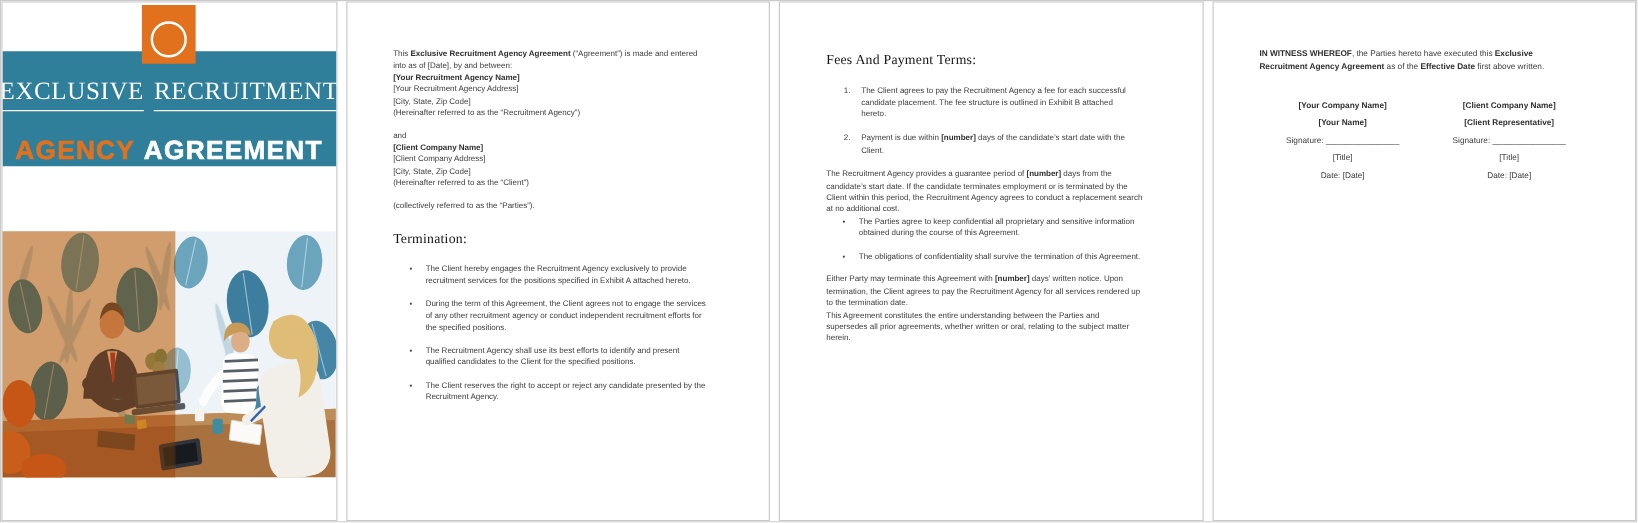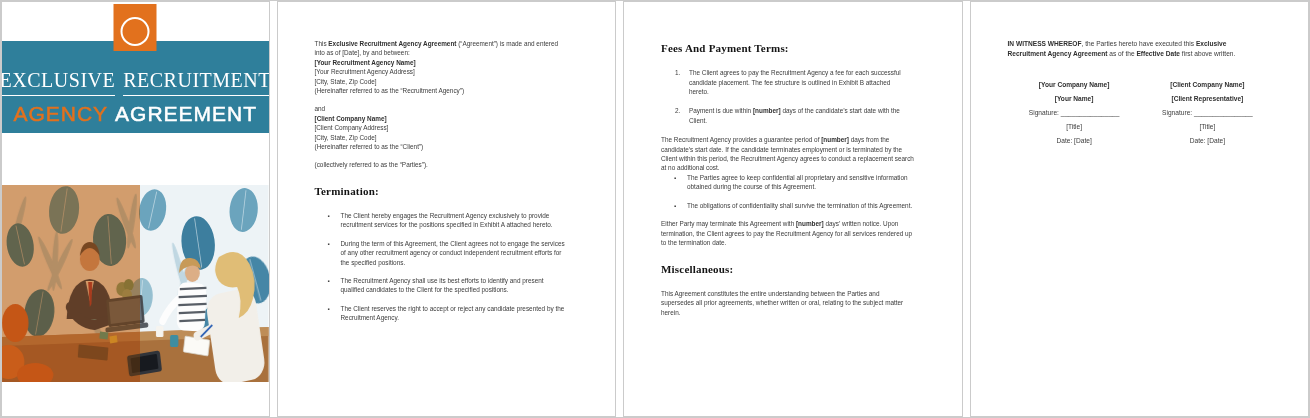--- a/index.html
+++ b/index.html
@@ -15,42 +15,42 @@
   }
   
   .logo-square{
     position:absolute;top:2px;left:50%;transform:translateX(-50%);
     width:43px;height:47px;background:var(--orange,#e2711d);z-index:3;
     display:flex;justify-content:center;align-items:flex-start;
   }
   .logo-circle{margin-top:13px;width:25px;height:25px;border:2px solid #fff;border-radius:50%;}
   .banner{
     position:absolute;top:39px;left:0;right:0;height:92px;background:var(--teal,#2f7f9b);z-index:2;
-    display:flex;flex-direction:column;align-items:center;justify-content:center;
+    display:flex;flex-direction:column;align-items:center;justify-content:space-between;
     padding-top:21px;gap:6px;box-sizing:border-box;
   }
   .title1{margin:0;font-family:"Liberation Serif",serif;font-weight:normal;font-size:20px;
     letter-spacing:.5px;color:#fff;white-space:nowrap;}
   .title1 .w{display:inline-block;border-bottom:1.5px solid #fff;padding-bottom:3px;margin:0 4px;}
-  .title2{margin:0;font-family:"Liberation Sans",sans-serif;font-weight:normal;font-size:21px;
+  .title2{margin:0;font-family:"Liberation Sans",sans-serif;font-weight:bold;font-size:21px;
     letter-spacing:1px;color:#fff;white-space:nowrap;-webkit-text-stroke:.5px currentColor;}
   .title2 .accent{color:var(--orange,#e2711d);margin-right:7px;}
   .photo{position:absolute;top:183px;left:0;right:0;height:197px;}
   .photo svg{display:block;width:100%;height:100%;}
   
   .doc{
     padding:37px 34px 0 37px;
     font-family:"Liberation Sans",sans-serif;font-size:6.4px;line-height:1.47;color:#3b3b3b;
   }
   .doc p{margin:0;}
   .para{max-width:253px;}
   .mb1{margin-bottom:9px;}
   .mb2{margin-bottom:17px;}
   .b,.bold{font-weight:bold;color:#2f2f2f;}
-  .h{font-family:"Liberation Serif",serif;font-size:11px;font-weight:bold;color:#141414;
+  .h{font-family:"Liberation Serif",serif;font-size:11px;font-weight:normal;color:#141414;
      margin:13px 0 12px;letter-spacing:.2px;}
   .h.first{margin-top:1px;}
   .bul{display:flex;gap:7px;margin:0 0 9px 13px;}
   .bul .mark{flex:none;width:6px;}
   .bul .mark::before{content:"\25AA";font-size:6px;}
   .bul .txt{flex:1;max-width:226px;}
   .numitem{display:flex;gap:6px;margin:0 0 10px 14px;}
   .numitem .num{flex:none;width:8px;}
   .numitem .txt{flex:1;max-width:221px;}
   
@@ -262,21 +262,20 @@
         <span class="mark"></span>
         <span class="txt">The Parties agree to keep confidential all proprietary and sensitive information obtained during the course of this Agreement.</span>
       </div>
     <div class="bul">
         <span class="mark"></span>
         <span class="txt">The obligations of confidentiality shall survive the termination of this Agreement.</span>
       </div>
 
     <p class="para"><span>Either Party may terminate this Agreement with </span><span class="b">[number]</span><span> days’ written notice. Upon termination, the Client agrees to pay the Recruitment Agency for all services rendered up to the termination date.</span></p>
 
-    <h3 class="h">Miscellaneous:</h3>
     <p class="para mb1">This Agreement constitutes the entire understanding between the Parties and supersedes all prior agreements, whether written or oral, relating to the subject matter herein.</p>
 
   </section>
 
   <section class="page doc p4">
     <p class="wit"><span class="b">IN WITNESS WHEREOF</span><span>, the Parties hereto have executed this </span><span class="b">Exclusive Recruitment Agency Agreement</span><span> as of the </span><span class="b">Effective Date</span><span> first above written.</span></p>
     <div class="sigrow">
       <div class="sigcol">
         <div class="bold">[Your Company Name]</div>
         <div class="bold">[Your Name]</div>

